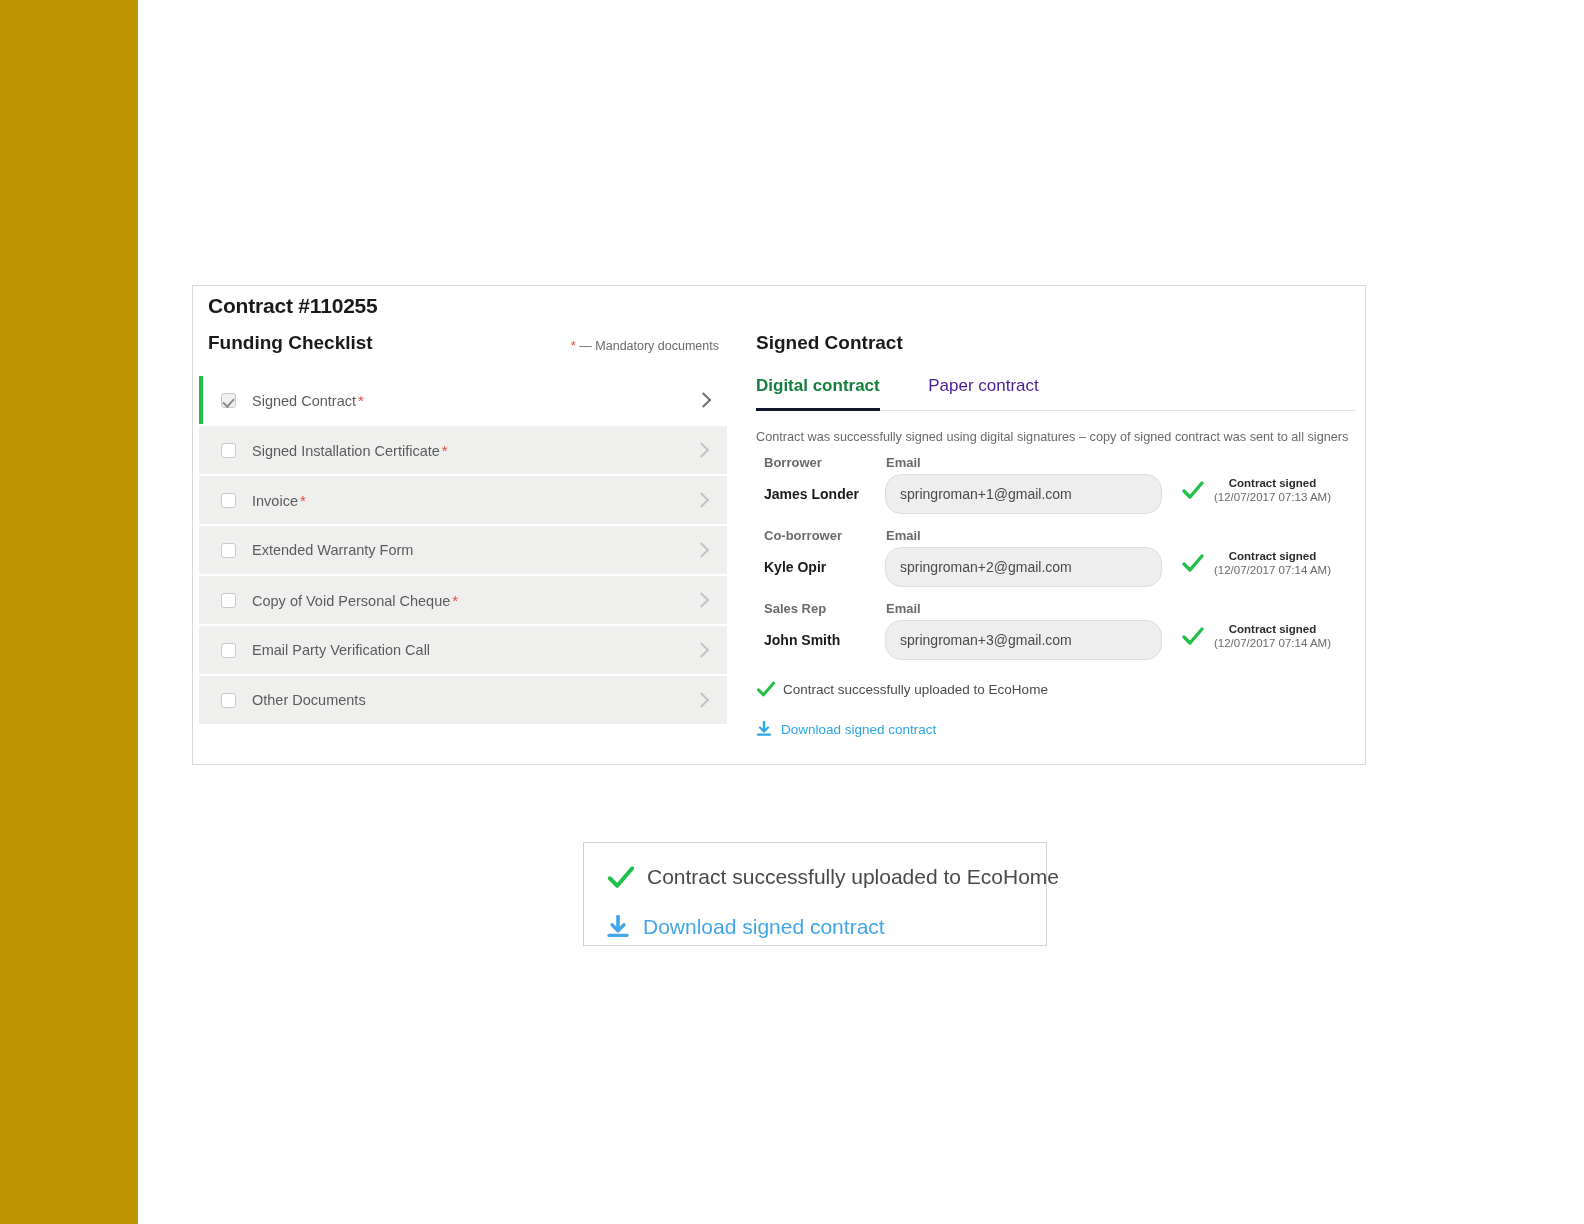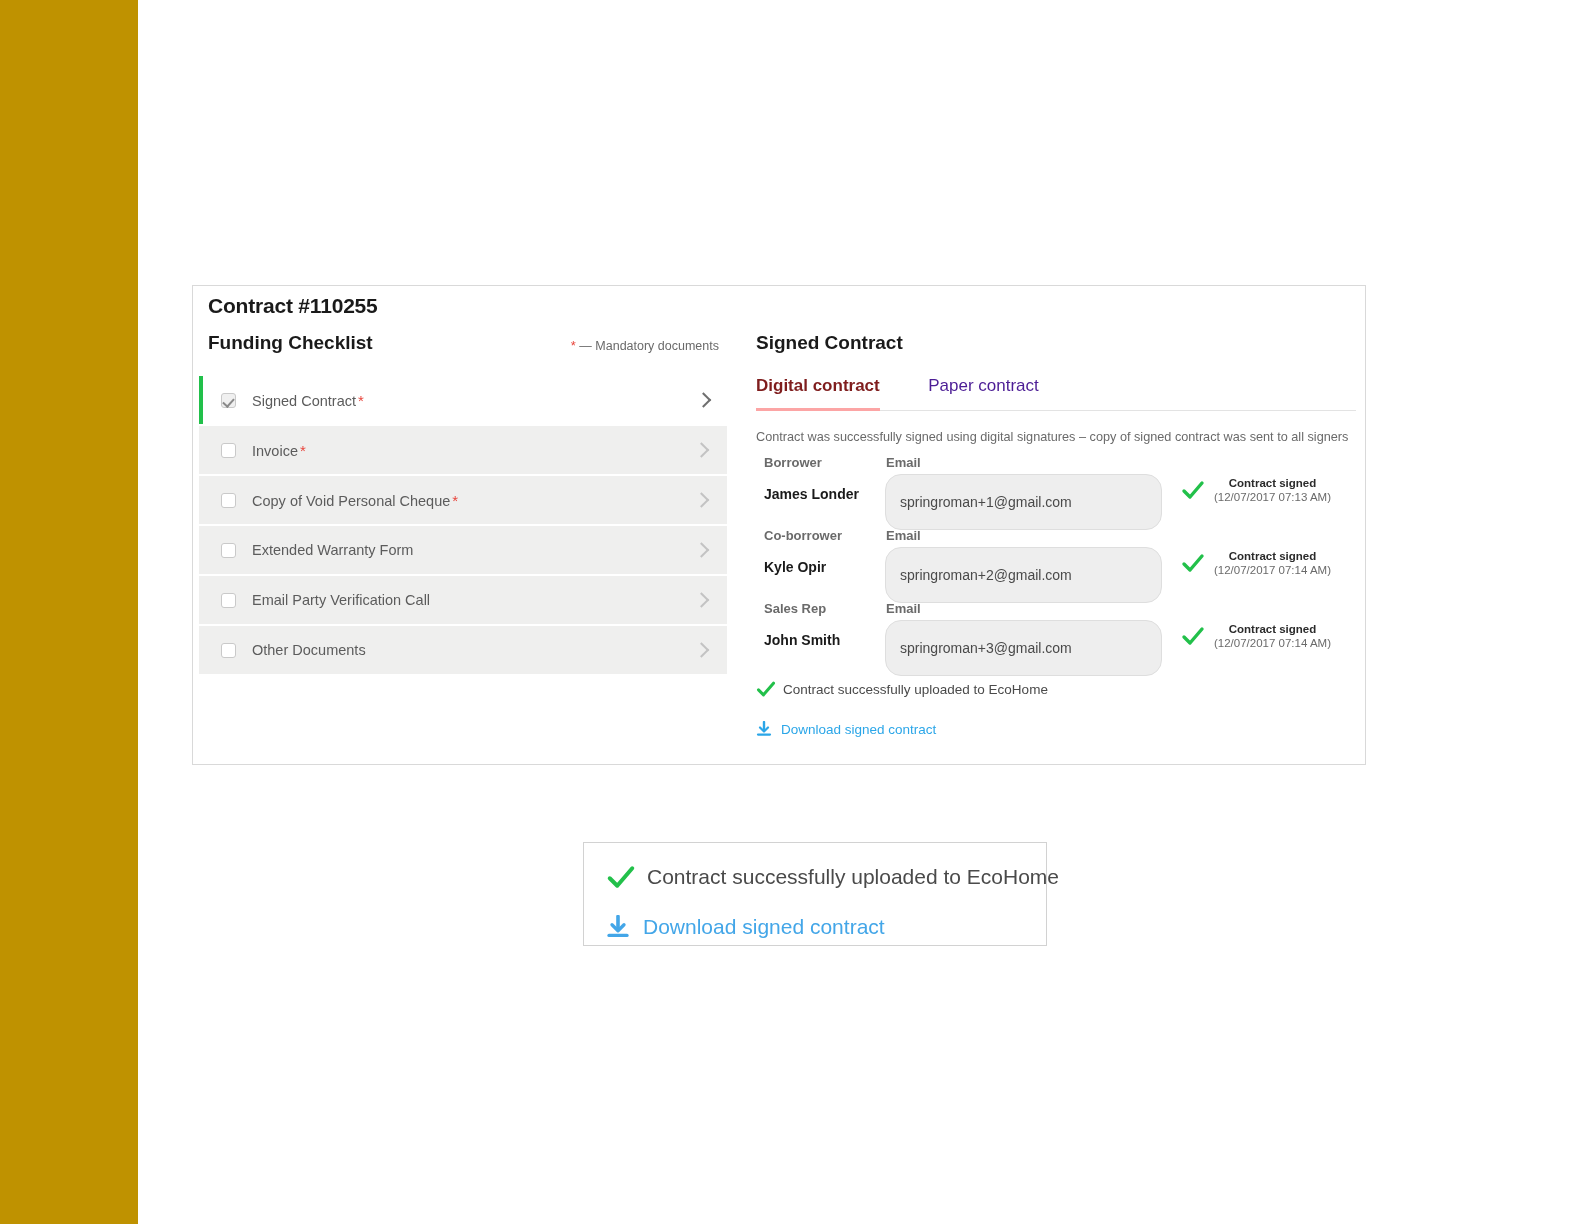--- a/index.html
+++ b/index.html
@@ -171,23 +171,23 @@
   }
   .tab {
     display: inline-block;
     font-size: 17px;
     color: #4c1d95;
     padding-bottom: 12px;
     margin-right: 44px;
     cursor: pointer;
   }
   .tab.active {
-    color: #7f1d1d;
-    font-weight: bold;
-    border-bottom: 3px solid #fca5a5;
+    color: #15803d;
+    font-weight: bold;
+    border-bottom: 3px solid #0f172a;
   }
   .tab-desc {
     margin-top: 19px;
     font-size: 12.7px;
     color: #6a6a6a;
     white-space: nowrap;
   }
 
   .signer {
     margin-top: 11px;
@@ -224,21 +224,21 @@
     font-size: 14px;
     font-weight: bold;
     color: #1a1a1a;
     white-space: nowrap;
   }
   .email-box {
     position: absolute;
     left: 129px;
     top: 0;
     width: 277px;
-    height: 56px;
+    height: 40px;
     background: #eeeeee;
     border: 1px solid #dedede;
     border-radius: 16px;
     box-sizing: border-box;
     display: flex;
     align-items: center;
     padding-left: 14px;
     font-size: 14px;
     color: #4a4a4a;
     cursor: text;
@@ -343,36 +343,41 @@
     </div>
 
     <div class="checklist">
 
       <div class="check-row active">
         <span class="cb"></span>
         <span class="check-label"><span>Signed Contract</span><span class="star">*</span></span>
         <span class="chev"></span>
       </div>
 
+      <div class="check-row">
+        <span class="cb"></span>
+        <span class="check-label"><span>Signed Installation Certificate</span><span class="star">*</span></span>
+        <span class="chev"></span>
+      </div>
 
       <div class="check-row">
         <span class="cb"></span>
         <span class="check-label"><span>Invoice</span><span class="star">*</span></span>
         <span class="chev"></span>
       </div>
 
       <div class="check-row">
         <span class="cb"></span>
+        <span class="check-label">Extended Warranty Form</span>
+        <span class="chev"></span>
+      </div>
+
+      <div class="check-row">
+        <span class="cb"></span>
         <span class="check-label"><span>Copy of Void Personal Cheque</span><span class="star">*</span></span>
-        <span class="chev"></span>
-      </div>
-
-      <div class="check-row">
-        <span class="cb"></span>
-        <span class="check-label">Extended Warranty Form</span>
         <span class="chev"></span>
       </div>
 
       <div class="check-row">
         <span class="cb"></span>
         <span class="check-label">Email Party Verification Call</span>
         <span class="chev"></span>
       </div>
 
       <div class="check-row">

